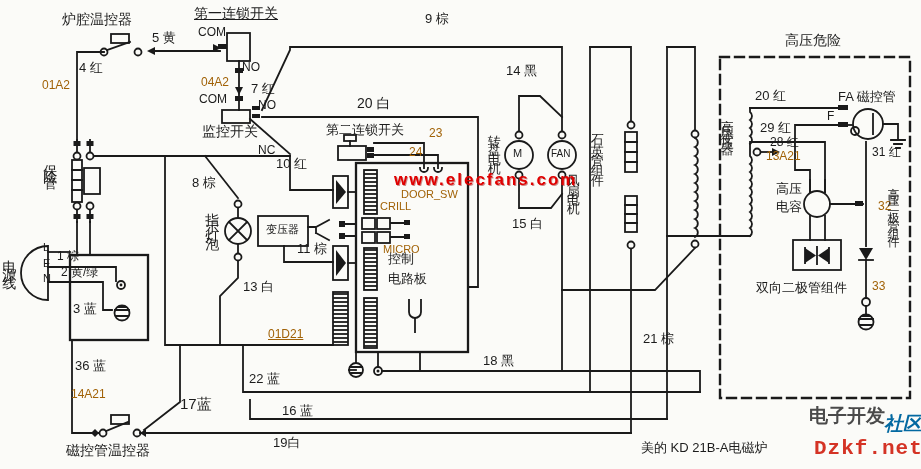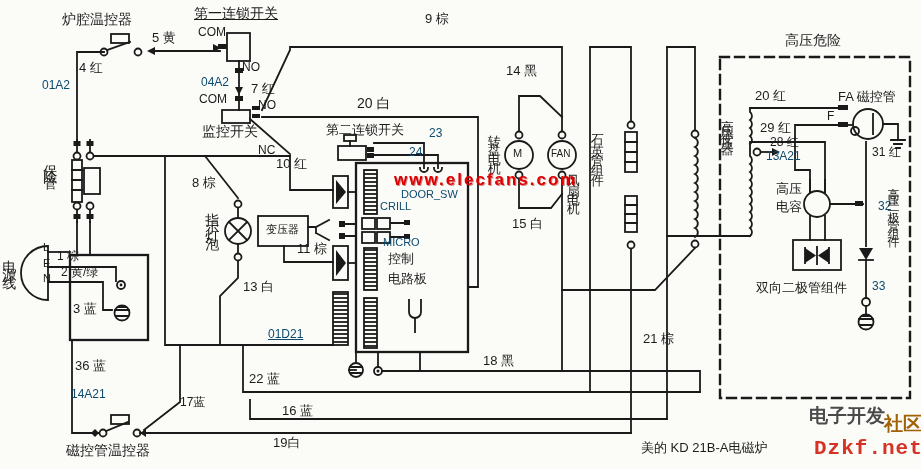--- a/index.html
+++ b/index.html
@@ -8,24 +8,24 @@
   #canvas{position:relative;width:921px;height:469px;background:#fbfbf8;}
   #circuit-svg{position:absolute;left:0;top:0;}
   #circuit-svg path, #circuit-svg line, #circuit-svg rect, #circuit-svg circle, #circuit-svg polyline{
       stroke:#1a1a1a;stroke-width:1.8;fill:none;stroke-linecap:square;}
   #circuit-svg .thick{stroke-width:2.3;}
   #circuit-svg .fillk{fill:#1a1a1a;stroke:none;}
   #circuit-svg .dash{stroke-dasharray:9 6;stroke-width:2.4;}
   #circuit-svg .hatchfill{fill:url(#hz);}
   .lbl{position:absolute;color:#1c1c1c;white-space:nowrap;line-height:1.05;}
   .v{writing-mode:vertical-rl;text-orientation:upright;}
-  .gray{color:#0c4a6e;}
+  .gray{color:#a16207;}
   .wm{color:#e00000;font-weight:bold;letter-spacing:2px;text-shadow:1px 1px 0 rgba(150,0,0,.45);}
   .logo-gray{color:#4a4a4a;font-weight:bold;}
-  .logo-red{color:#a16207;font-weight:bold;}
+  .logo-red{color:#0369a1;font-weight:bold;font-style:italic;}
   .logo-domain{color:#d43325;font-weight:bold;font-family:"Liberation Mono",monospace;letter-spacing:1px;}
 </style>
 </head>
 <body>
 
 <div id="canvas">
 
 <svg id="circuit-svg" width="921" height="469" viewBox="0 0 921 469">
   <defs>
     <pattern id="hz" width="5" height="4" patternUnits="userSpaceOnUse">
@@ -301,36 +301,36 @@
       <div class="lbl" style="left: 61px; top: 266px; font-size: 12px;">2 黄/绿</div>
       <div class="lbl" style="left: 73px; top: 302px; font-size: 13px;">3 蓝</div>
       <div class="lbl" style="left: 192px; top: 176px; font-size: 13px;">8 棕</div>
       <div class="lbl v" style="left: 205px; top: 202px; font-size: 14px; letter-spacing: 8px;">指示灯泡</div>
       <div class="lbl" style="left: 243px; top: 280px; font-size: 13px;">13 白</div>
       <div class="lbl" style="left: 266px; top: 224px; font-size: 11px;">变压器</div>
       <div class="lbl" style="left: 297px; top: 242px; font-size: 13px;">11 棕</div>
       <div class="lbl gray" style="left: 268px; top: 328px; font-size: 12px; text-decoration: underline;">01D21</div>
       <div class="lbl" style="left: 75px; top: 359px; font-size: 13px;">36 蓝</div>
       <div class="lbl gray" style="left: 71px; top: 388px; font-size: 12px;">14A21</div>
-      <div class="lbl" style="left: 180px; top: 396px; font-size: 12px;">17蓝</div>
+      <div class="lbl" style="left: 180px; top: 396px; font-size: 15px;">17蓝</div>
       <div class="lbl" style="left: 66px; top: 443px; font-size: 14px;">磁控管温控器</div>
       <div class="lbl" style="left: 249px; top: 372px; font-size: 13px;">22 蓝</div>
       <div class="lbl" style="left: 282px; top: 404px; font-size: 13px;">16 蓝</div>
       <div class="lbl" style="left: 273px; top: 436px; font-size: 13px;">19白</div>
       <div class="lbl" style="left: 483px; top: 354px; font-size: 13px;">18 黑</div>
       <div class="lbl" style="left: 512px; top: 217px; font-size: 13px;">15 白</div>
       <div class="lbl v" style="left: 487px; top: 124px; font-size: 13px; letter-spacing: 9px;">转盘电机</div>
       <div class="lbl" style="left: 513px; top: 148px; font-size: 11px;">M</div>
       <div class="lbl" style="left: 551px; top: 149px; font-size: 10px;">FAN</div>
       <div class="lbl v" style="left: 566px; top: 164px; font-size: 13px; letter-spacing: 9px;">风扇电机</div>
       <div class="lbl v" style="left: 590px; top: 124px; font-size: 13px; letter-spacing: 10px;">石英管组件</div>
       <div class="lbl" style="left: 643px; top: 332px; font-size: 13px;">21 棕</div>
       <div class="lbl gray" style="left: 401px; top: 189px; font-size: 11px;">DOOR_SW</div>
       <div class="lbl gray" style="left: 380px; top: 201px; font-size: 11px;">CRILL</div>
-      <div class="lbl gray" style="left: 383px; top: 237px; font-size: 11px;">MICRO</div>
+      <div class="lbl gray" style="left: 383px; top: 244px; font-size: 11px;">MICRO</div>
       <div class="lbl" style="left: 388px; top: 252px; font-size: 13px;">控制</div>
       <div class="lbl" style="left: 388px; top: 272px; font-size: 13px;">电路板</div>
       <div class="lbl" style="left: 785px; top: 33px; font-size: 14px;">高压危险</div>
       <div class="lbl v" style="left: 720px; top: 109px; font-size: 13px; letter-spacing: 6px;">高压变压器</div>
       <div class="lbl" style="left: 755px; top: 89px; font-size: 13px;">20 红</div>
       <div class="lbl" style="left: 760px; top: 121px; font-size: 13px;">29 红</div>
       <div class="lbl" style="left: 770px; top: 136px; font-size: 12px;">28 红</div>
       <div class="lbl gray" style="left: 766px; top: 150px; font-size: 12px;">13A21</div>
       <div class="lbl" style="left: 838px; top: 90px; font-size: 13px;">FA 磁控管</div>
       <div class="lbl" style="left: 827px; top: 110px; font-size: 12px;">F</div>

